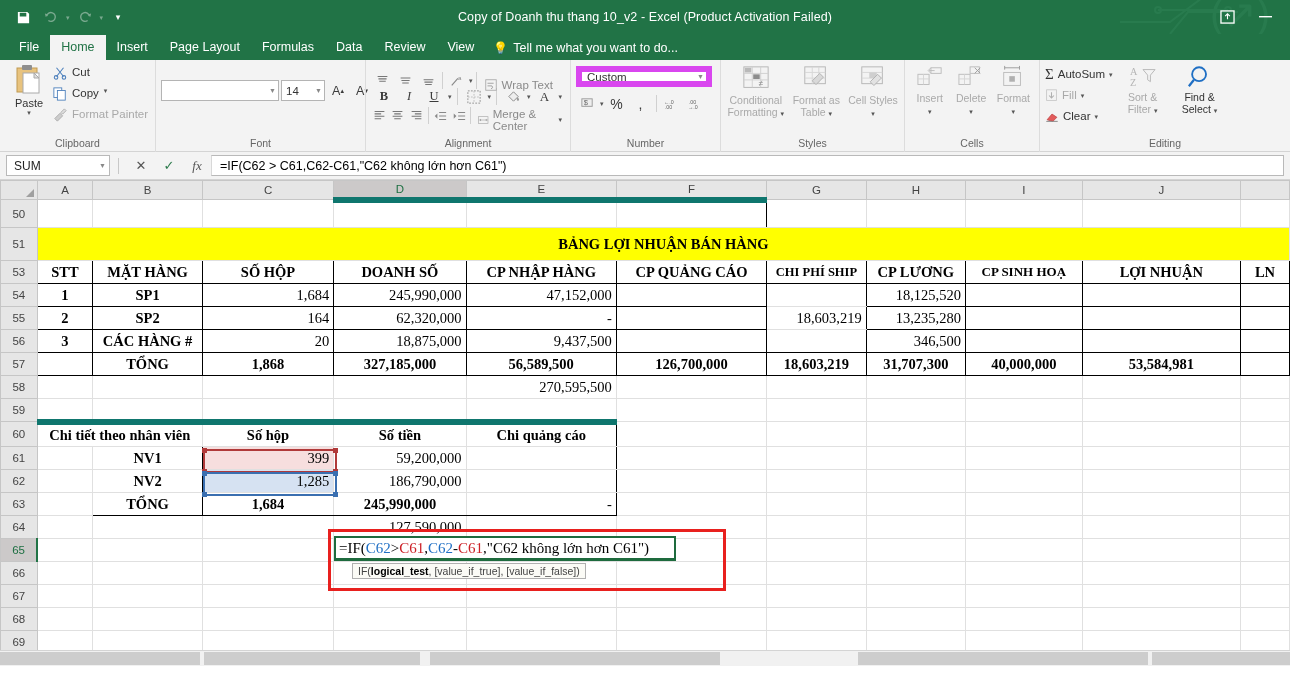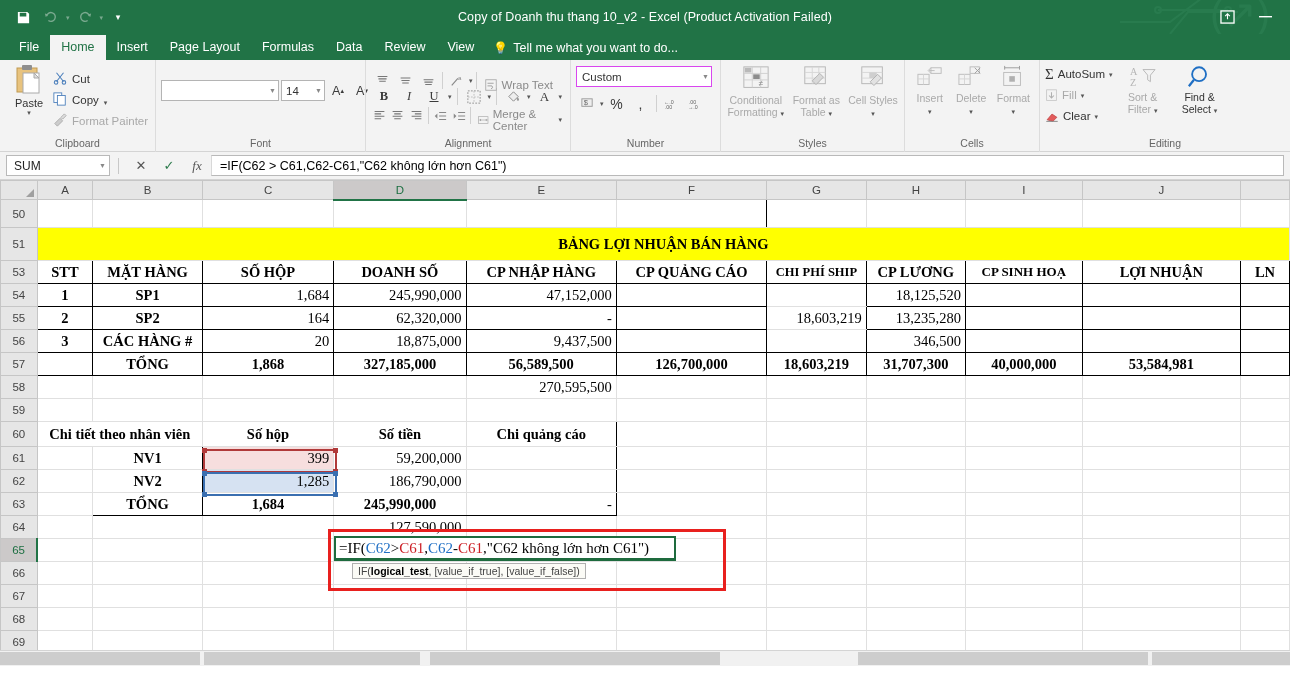--- a/index.html
+++ b/index.html
@@ -54,21 +54,21 @@
   .rgroup-body { flex: 1; display: flex; align-items: flex-start; padding: 4px 5px 0; }
   .rgroup-label {
     height: 15px; font-size: 10.5px; color: #666; text-align: center;
     padding-bottom: 2px; position: relative;
   }
 
   .paste-col { display:flex; flex-direction:column; align-items:center; width:48px; cursor:pointer;}
   .paste-col .lbl { font-size: 11px; color:#333; margin-top:1px;}
   .caret-d { font-size: 7px; color:#555; line-height:7px;}
   .clip-items { display:flex; flex-direction:column; gap:2px; padding-top:2px;}
-  .clip-item { display:flex; align-items:flex-end; gap:5px; font-size:11.5px; color:#333; cursor:pointer; height:19px;}
+  .clip-item { display:flex; align-items:flex-start; gap:5px; font-size:11.5px; color:#333; cursor:pointer; height:19px;}
   .clip-item.dis { color:#a9a9a9; }
 
   .font-row1 { display:flex; align-items:center; gap:2px; }
   .font-row2 { display:flex; align-items:center; gap:3px; margin-top:6px;}
   .fname {
     width: 118px; height: 21px; background:#fff; border:1px solid #b4b4b4;
     display:flex; align-items:center; justify-content:space-between; font-size:11.5px; color:#333; padding:0 2px 0 4px;
   }
   .fsize {
     width: 44px; height: 21px; background:#fff; border:1px solid #b4b4b4;
@@ -77,21 +77,21 @@
   .spin { color:#888; font-size:7px;}
   .gbtn { width:22px; height:21px; display:flex; align-items:center; justify-content:center; font-size:12.5px; color:#3b3b3b; cursor:pointer;}
   .gbtn.big { font-size: 13px;}
   .sep-v { width:1px; height:17px; background:#d0d0d0; margin:0 2px;}
 
   .align-row { display:flex; align-items:center; gap:1px;}
   .align-row + .align-row { margin-top: 6px;}
   .wrap-btn { display:flex; align-items:center; gap:4px; font-size:11.5px; color:#8a8a8a; padding:0 4px; height:21px; cursor:pointer;margin-top:8px;}
 
   .numfmt {
-    width:136px; height:21px; background:#fff; border:1px solid #d946ef;
+    width:136px; height:21px; background:#fff; border:6px solid #d946ef;
     display:flex; align-items:center; justify-content:space-between; font-size:11.5px; color:#333; padding:0 2px 0 5px;
   }
   .num-row2 { display:flex; align-items:center; gap:2px; margin-top:6px;}
 
   .bigbtn { display:flex; flex-direction:column; align-items:center; width:62px; cursor:pointer; }
   .bigbtn .lbl { font-size:10.5px; color:#555; text-align:center; line-height:11.5px; margin-top:2px;}
   .bigbtn.dis .lbl { color:#a9a9a9;}
   .edit-items { display:flex; flex-direction:column; gap:1px;}
   .edit-item { display:flex; align-items:center; gap:4px; font-size:11.5px; color:#333; height:20px; cursor:pointer;}
   .edit-item.dis { color:#a9a9a9;}
@@ -125,21 +125,21 @@
   td.cell {
     border-right:1px solid #e0e0e0; border-bottom:1px solid #e0e0e0;
     font-family:"Liberation Serif", serif; font-size:14.5px; color:#000;
     padding:0 4px; height:23px; overflow:hidden; white-space:nowrap;
   }
   td.cell.r { text-align:right; }
   td.cell.c { text-align:center; }
   td.cell.b { font-weight:bold;text-align:center; }
   td.cell.yellow { background:#ffff00;text-align:center; }
   td.cell.bx { border:1px solid #000; }
-  td.cell.bx-t { border-top:1px solid #0f766e;}
+  td.cell.bx-t { border-top:6px solid #0f766e;}
   td.cell.bx-b { border-bottom:1px solid #000;}
   td.cell.bx-l { border-left:1px solid #000;}
   td.cell.bx-r { border-right:1px solid #000;}
   .title-banner { font-family:"Liberation Serif", serif; font-weight:bold; font-size:21px; text-align:center;}
 
   
   .refcell { position:relative; }
   .ref-red { background:#f7dede; }
   .ref-blue { background:#d6e2f2; }
   .refbox { position:absolute; pointer-events:none; }

